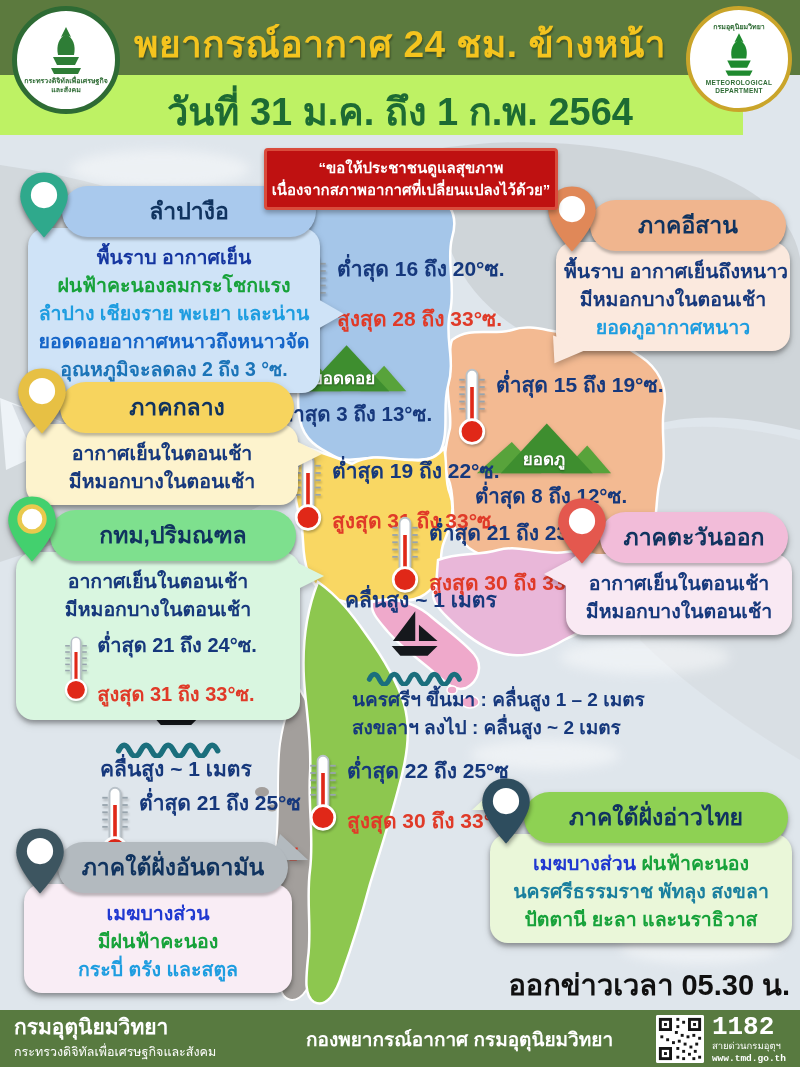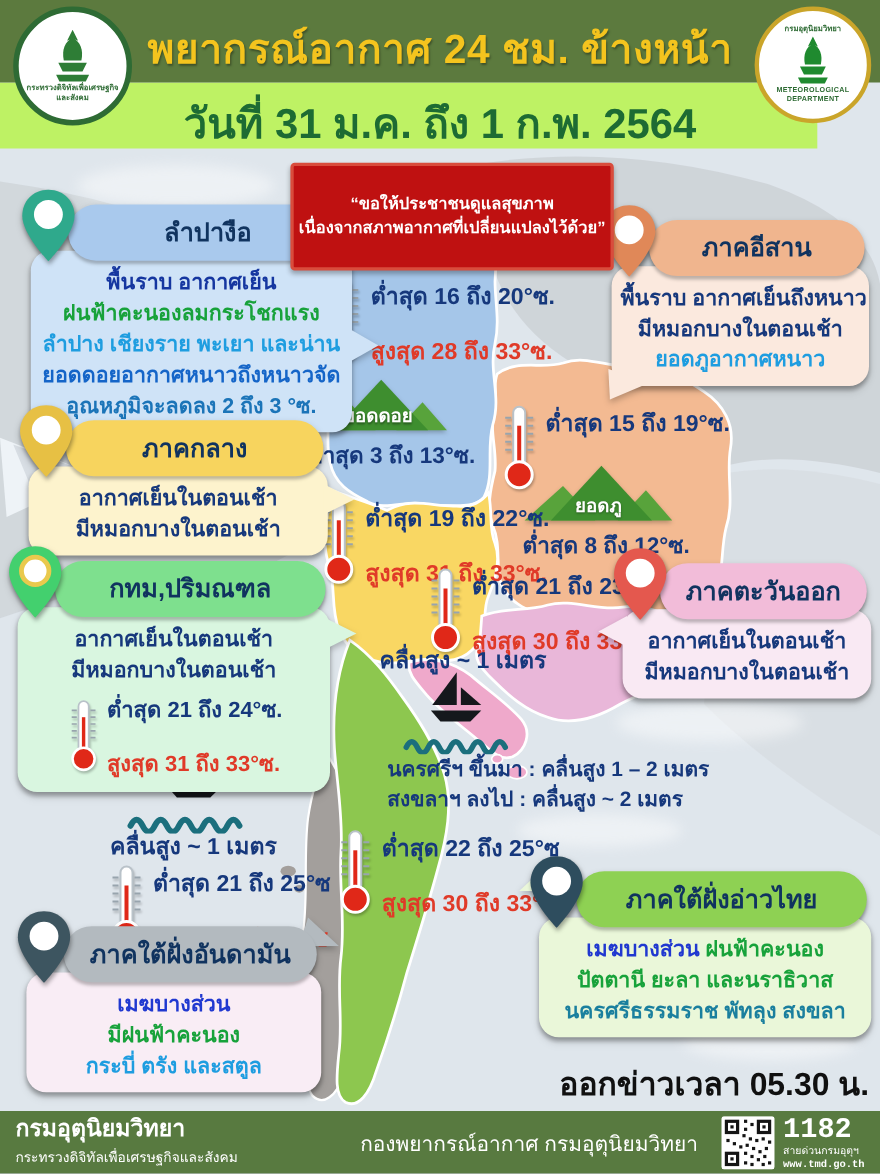--- a/index.html
+++ b/index.html
@@ -19,21 +19,21 @@
   .seal-left { left:12px; top:6px; width:108px; height:108px; border:5px solid #2e6b34; }
   .seal-right { left:686px; top:6px; width:106px; height:106px; border:4px solid #caa52a; }
   .seal-fig { line-height:1; }
   .seal-ring-txt { font-size:7px; color:#2e6b34; font-weight:bold; line-height:1.25; padding:0 6px; }
   .seal-ring-txt.en { font-size:6.5px; letter-spacing:.3px; }
 
   
   .warning { position:absolute; left:264px; top:148px; width:294px; z-index:4;
              background:#bf1111; border:3px solid #d94c3c; border-radius:4px;
              color:#fff; text-align:center; font-weight:bold; font-size:15px;
-             padding:24px 4px; line-height:1.45; box-shadow:0 3px 5px rgba(0,0,0,.3); }
+             padding:6px 4px; line-height:1.45; box-shadow:0 3px 5px rgba(0,0,0,.3); }
 
   
   svg.map { position:absolute; left:0; top:0; width:800px; height:1067px; z-index:1; }
   .cloud { position:absolute; background:#fff; opacity:.45; border-radius:50%; filter:blur(6px); z-index:1; }
 
   
   .rbox { position:absolute; z-index:3; filter:drop-shadow(0 3px 3px rgba(0,0,0,.25)); }
   .pill { position:relative; z-index:2; margin:0 4px -9px 34px; border-radius:26px;
           padding:7px 10px 8px; text-align:center; font-size:23px; font-weight:bold; color:#10335f;
           box-shadow:0 3px 3px rgba(0,0,0,.25); }
@@ -83,21 +83,21 @@
                  line-height:28px; white-space:nowrap; }
 
   
   .announce { position:absolute; left:470px; top:962px; width:320px; text-align:right;
               font-size:29px; font-weight:600; color:#101010; z-index:4; }
   footer { position:absolute; left:0; top:1010px; width:800px; height:57px; background:#587a40;
            z-index:6; display:flex; align-items:center; padding:0 14px; color:#fff; }
   .f-left { width:292px; }
   .f-org { font-size:21px; font-weight:bold; line-height:1.1; }
   .f-min { font-size:12.5px; margin-top:3px; }
-  .f-center { flex:1; text-align:center; font-size:19px; font-weight:normal; }
+  .f-center { flex:1; text-align:left; font-size:19px; font-weight:bold; }
   .f-right { display:flex; align-items:center; gap:8px;font-family:Liberation Mono, monospace; }
   .qr { width:48px; height:48px; background:#fff; border-radius:2px; }
   .f-hot { text-align:left; line-height:1; }
   .f-1182 { font-size:26px; font-weight:bold; }
   .f-hot-s { font-size:9.5px; margin-top:2px; }
   .f-web { font-size:9.5px; margin-top:2px; font-weight:bold; }
 </style>
 </head>
 <body>
 
@@ -285,22 +285,22 @@
     <i class="tail" style="left:-22px;top:48px;border-top:14px solid transparent;border-bottom:14px solid transparent;border-right:26px solid #f9e9f3"></i>
   </div>
 
   <div class="rbox sgulf" style="left:490px;top:792px;width:302px">
     <span class="pin" style="color: rgb(46, 77, 94);"><svg>
           <use href="#pin"></use>
         </svg></span>
     <div class="pill"><span>ภาคใต้ฝั่งอ่าวไทย</span></div>
     <div class="bbody">
       <div class="ln"><span class="t-brblue">เมฆบางส่วน</span><span class="t-green"> ฝนฟ้าคะนอง</span></div>
+      <div class="ln t-teal">นครศรีธรรมราช พัทลุง สงขลา</div>
       <div class="ln t-green">ปัตตานี ยะลา และนราธิวาส</div>
-      <div class="ln t-teal">นครศรีธรรมราช พัทลุง สงขลา</div>
     </div>
     <i class="tail" style="left:-18px;top:-6px;border-bottom:24px solid #eaf7d9;border-left:26px solid transparent;border-right:8px solid transparent"></i>
   </div>
 
   <div class="rbox andaman" style="left:24px;top:842px;width:268px">
     <span class="pin" style="color: rgb(61, 85, 96);"><svg>
           <use href="#pin"></use>
         </svg></span>
     <div class="pill"><span>ภาคใต้ฝั่งอันดามัน</span></div>
     <div class="bbody">

